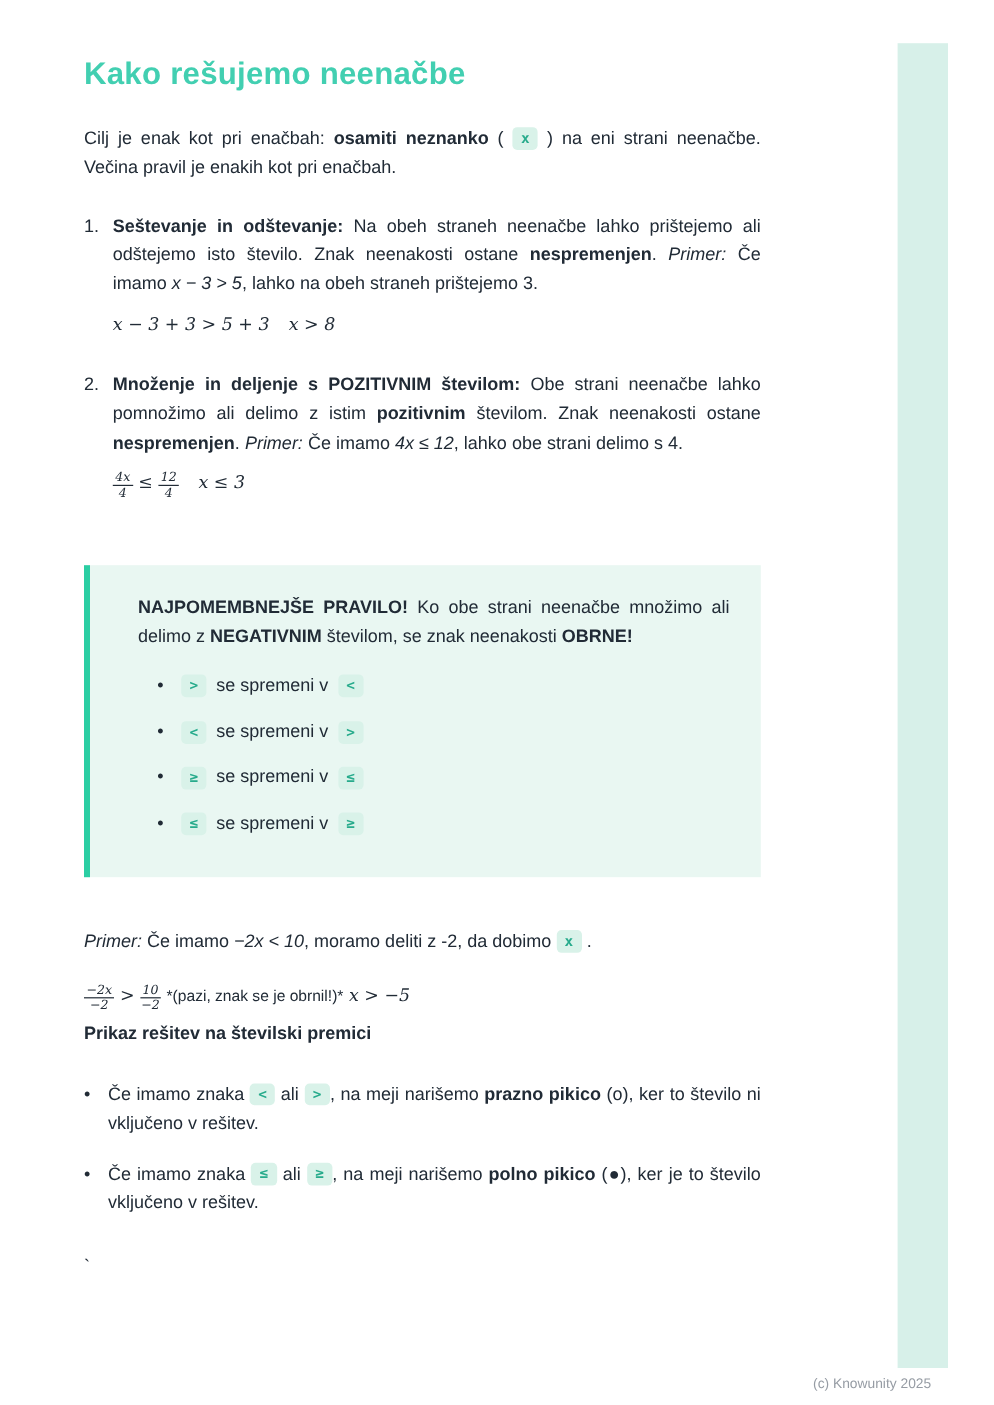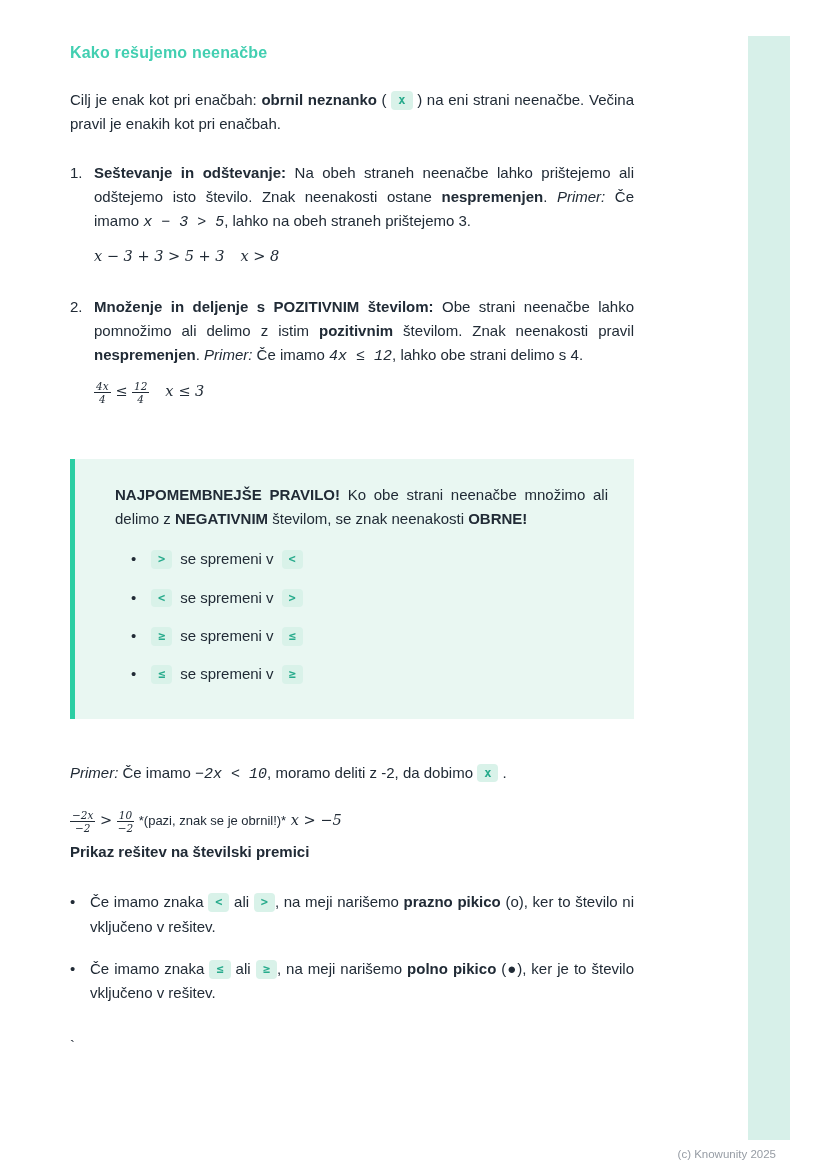--- a/index.html
+++ b/index.html
@@ -20,36 +20,36 @@
   }
   .content {
     position: absolute;
     left: 70px; top: 40px;
     width: 564px;
     font-size: 15px;
     line-height: 1.62;
   }
   .title {
     margin: 0 0 22px 0;
-    font-size: 16px;
+    font-size: 26px;
     font-weight: 700;
     color: #42cfb1;
     letter-spacing: 0.2px;
   }
   .para { margin: 0 0 18px 0; text-align: justify; }
   b { font-weight: 700; }
   i { font-style: italic; }
 
   .num-list { margin-top: 24px; }
   .num-item { display: flex; margin-bottom: 6px; }
   .num-marker { width: 24px; flex: none; }
   .num-body { flex: 1; }
   .item-text { text-align: justify; }
 
-  .math { font-family: Liberation Mono, monospace; font-style: italic; }
+  .math { font-family: Liberation Sans, sans-serif; font-style: italic; }
   .math-line {
     margin: 10px 0 20px 0;
     font-family: "DejaVu Serif", serif;
     font-style: italic;
     font-size: 14.5px;
   }
   .math-gap { margin-left: 16px; }
   .frac {
     display: inline-block;
     text-align: center;
@@ -107,36 +107,36 @@
 </head>
 <body>
 
 <div class="page">
   <div class="edge-bar"></div>
 
   <div class="content">
 
     <h1 class="title">Kako rešujemo neenačbe</h1>
 
-    <p class="para"><span>Cilj je enak kot pri enačbah: </span><b>obrnil neznanko</b><span> ( </span><span class="badge">x</span><span> ) na eni strani neenačbe. Večina pravil je enakih kot pri enačbah.</span></p>
+    <p class="para"><span>Cilj je enak kot pri enačbah: </span><b>osamiti neznanko</b><span> ( </span><span class="badge">x</span><span> ) na eni strani neenačbe. Večina pravil je enakih kot pri enačbah.</span></p>
 
     <div class="num-list">
 
       <div class="num-item">
         <span class="num-marker">1.</span>
         <div class="num-body">
           <div class="item-text"><b>Seštevanje in odštevanje:</b><span> Na obeh straneh neenačbe lahko prištejemo ali odštejemo isto število. Znak neenakosti ostane </span><b>nespremenjen</b><span>. </span><i>Primer:</i><span> Če imamo </span><span class="math">x − 3 &gt; 5</span><span>, lahko na obeh straneh prištejemo 3.</span></div>
           <div class="math-line"><span>x − 3 + 3 &gt; 5 + 3</span><span class="math-gap">x &gt; 8</span></div>
         </div>
       </div>
 
       <div class="num-item">
         <span class="num-marker">2.</span>
         <div class="num-body">
-          <div class="item-text"><b>Množenje in deljenje s POZITIVNIM številom:</b><span> Obe strani neenačbe lahko pomnožimo ali delimo z istim </span><b>pozitivnim</b><span> številom. Znak neenakosti pravil </span><b>nespremenjen</b><span>. </span><i>Primer:</i><span> Če imamo </span><span class="math">4x ≤ 12</span><span>, lahko obe strani delimo s 4.</span></div>
+          <div class="item-text"><b>Množenje in deljenje s POZITIVNIM številom:</b><span> Obe strani neenačbe lahko pomnožimo ali delimo z istim </span><b>pozitivnim</b><span> številom. Znak neenakosti ostane </span><b>nespremenjen</b><span>. </span><i>Primer:</i><span> Če imamo </span><span class="math">4x ≤ 12</span><span>, lahko obe strani delimo s 4.</span></div>
           <div class="math-line"><span class="frac"><span class="fn">4x</span><span class="fd">4</span></span> <span>≤</span> <span class="frac"><span class="fn">12</span><span class="fd">4</span></span><span class="math-gap">x ≤ 3</span></div>
         </div>
       </div>
 
     </div>
 
     <div class="callout">
       <p class="callout-text"><b>NAJPOMEMBNEJŠE PRAVILO!</b><span> Ko obe strani neenačbe množimo ali delimo z </span><b>NEGATIVNIM</b><span> številom, se znak neenakosti </span><b>OBRNE!</b></p>
 
       <div class="rule-row">

